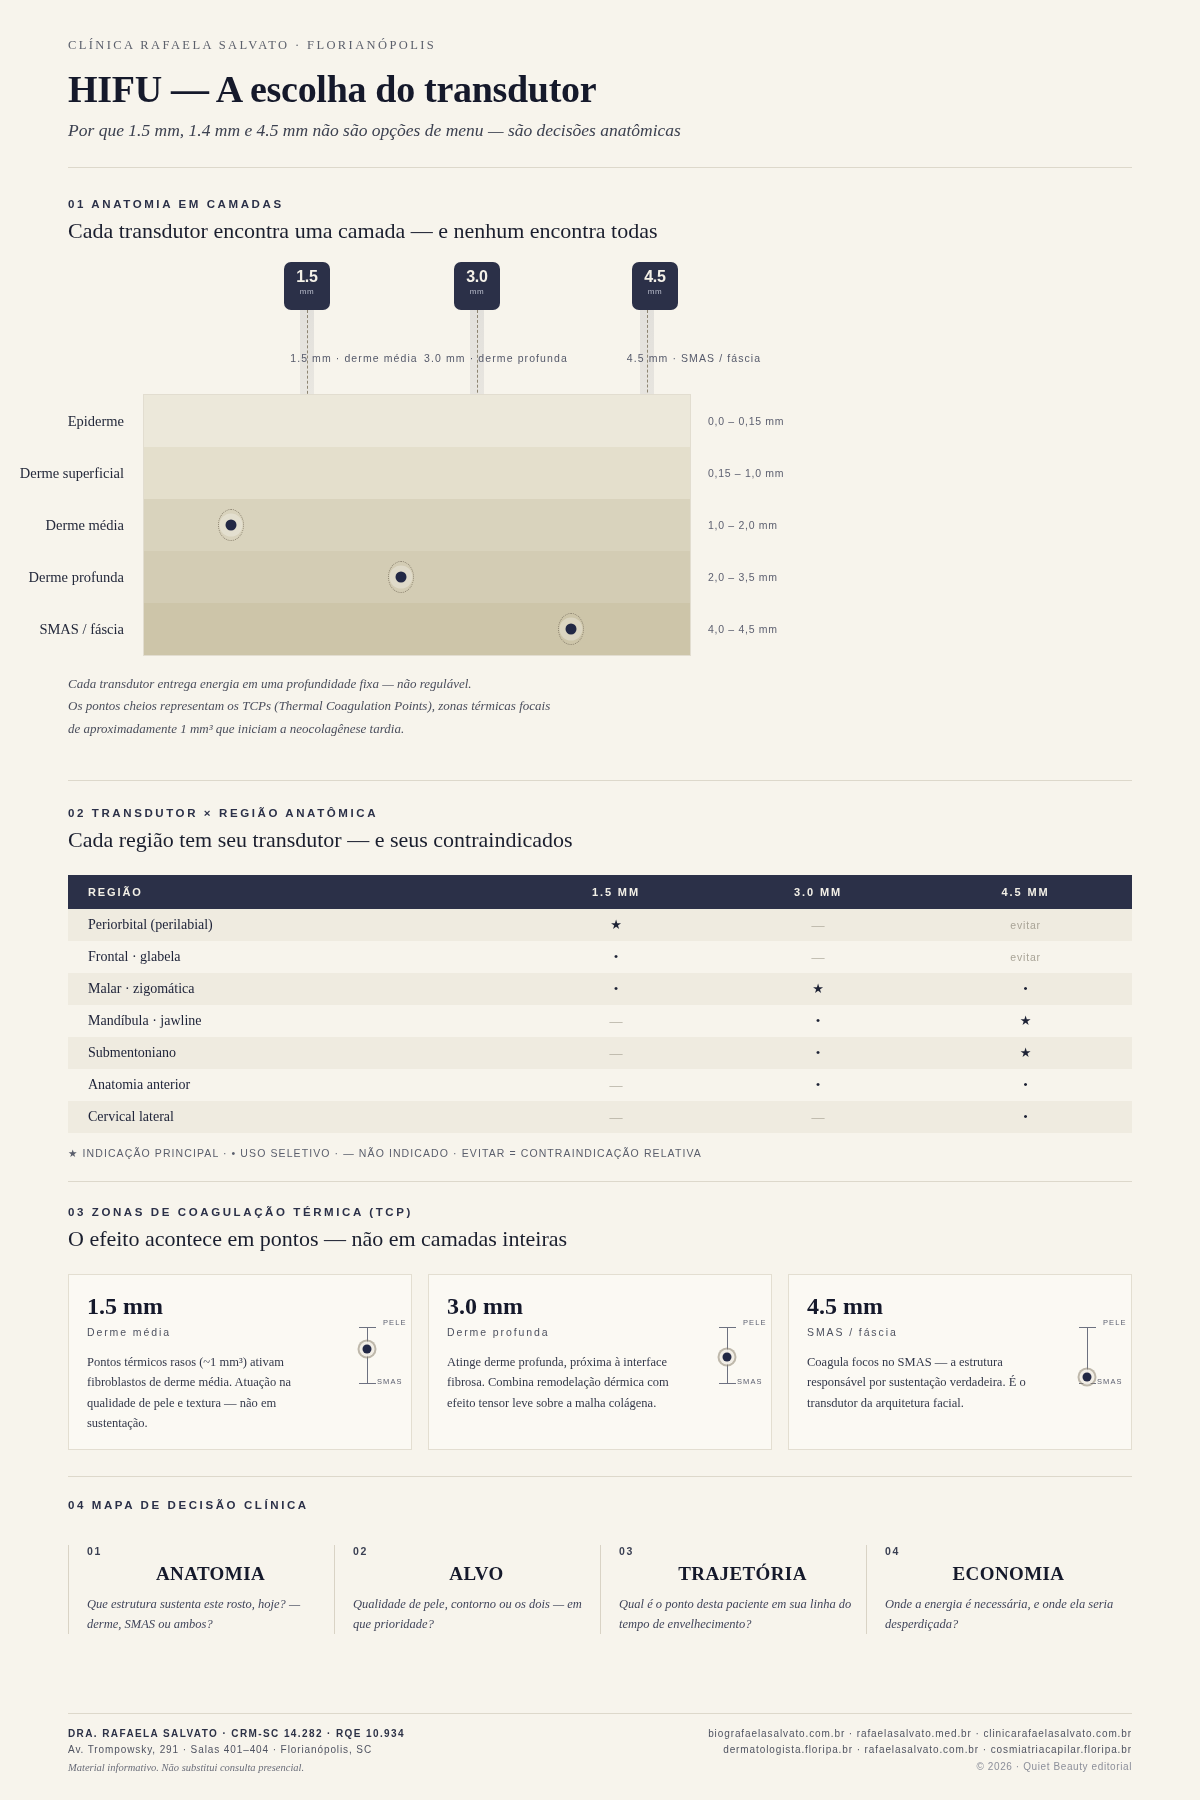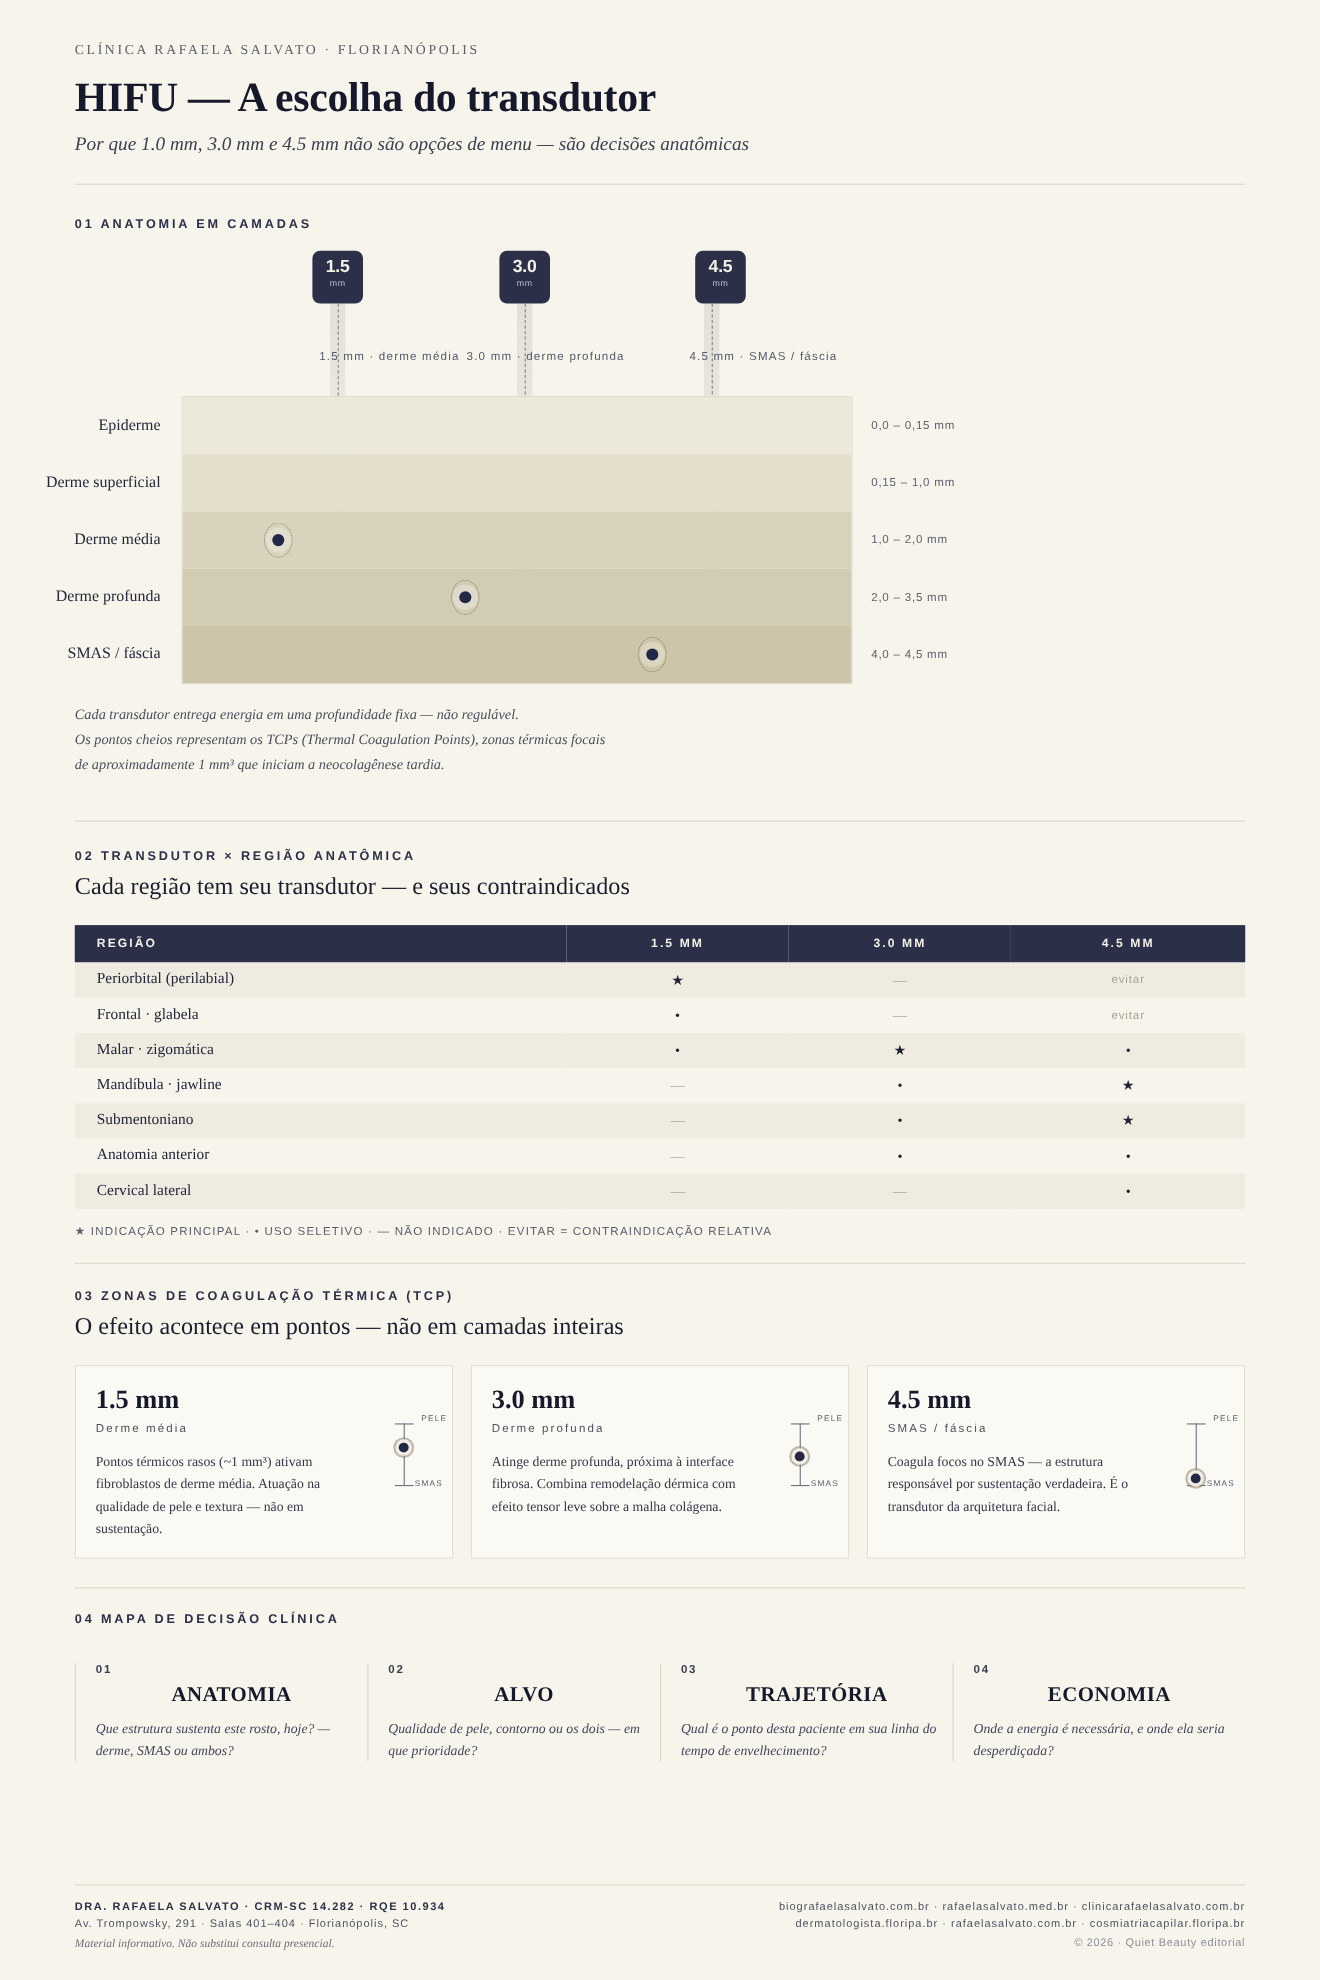--- a/index.html
+++ b/index.html
@@ -126,22 +126,22 @@
     font-size: 10.5px;
     letter-spacing: 1.1px;
     color: #55596a;
     white-space: nowrap;
     transform: translateX(-50%);
   }
 
   .skin {
     position: relative;
     margin-top: 22px;
-    margin-left: 97px;
-    width: 610px;
+    margin-left: 75px;
+    width: 548px;
     border: 1px solid #e2ddd0;
   }
   .layer {
     position: relative;
     height: 52px;
   }
   .layer-name {
     position: absolute;
     right: 100%;
     padding-right: 20px;
@@ -349,26 +349,27 @@
   .f-right .r3 { color:#8c8f9a; letter-spacing:.6px; }
 </style>
 </head>
 <body>
 
 <div class="page">
 
   <div>
     <div class="kicker">Clínica Rafaela Salvato · Florianópolis</div>
     <h1 class="title">HIFU — A escolha do transdutor</h1>
-    <div class="subtitle">Por que 1.0 mm, 3.0 mm e 4.5 mm não são opções de menu — são decisões anatômicas</div>
+    <div class="subtitle">Por que 1.5 mm, 1.4 mm e 4.5 mm não são opções de menu — são decisões anatômicas</div>
   </div>
   <div class="rule"></div>
 
   <div id="sec-anatomy">
     <div class="sec-num">01 Anatomia em camadas</div>
+    <div class="sec-head">Cada transdutor encontra uma camada — e nenhum encontra todas</div>
 
     <div class="probe-stage">
       <div class="probe" style="left:216px">
         <span class="val">1.5</span>
         <span class="unit">mm</span>
         <span class="emitter"></span>
       </div>
       <div class="probe" style="left:386px">
         <span class="val">3.0</span>
         <span class="unit">mm</span>

